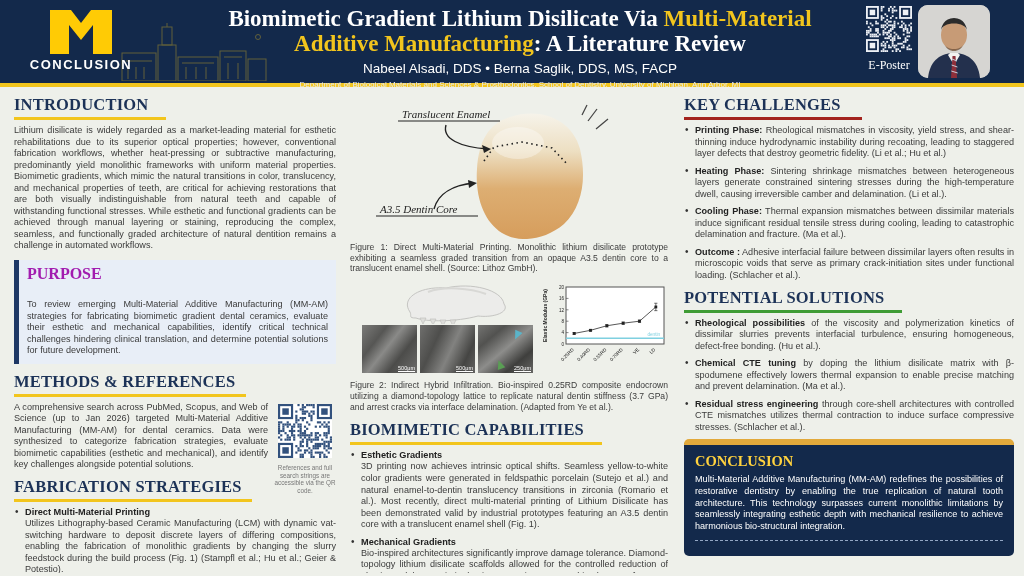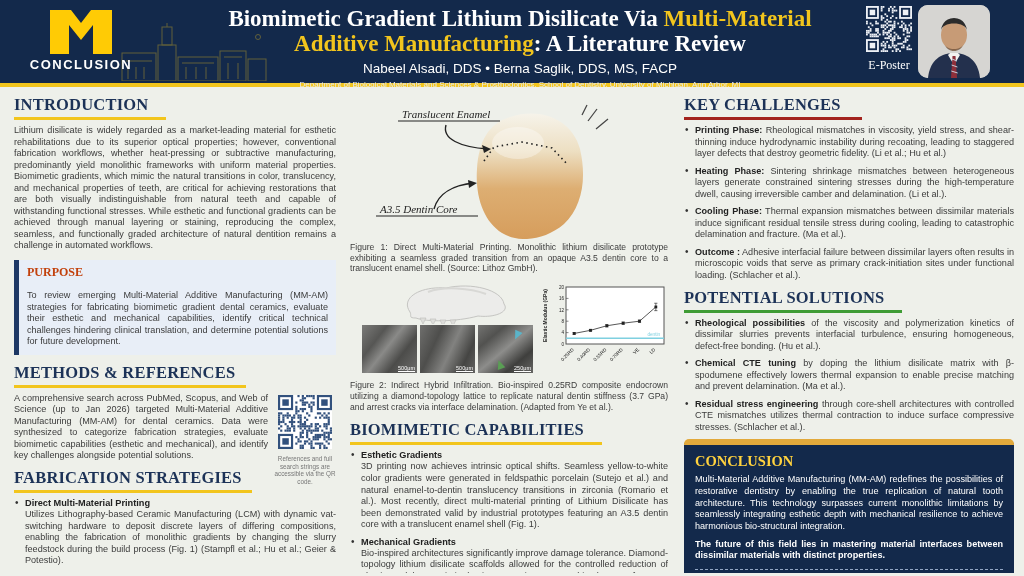--- a/index.html
+++ b/index.html
@@ -35,21 +35,21 @@
   .rule { height:3px; margin:2px 0 5px 0; }
   .rule.gold  { background:#f2c51d; }
   .rule.red   { background:#a3231e; }
   .rule.green { background:#3f9c35; }
 
   .body-txt { font-size:9.1px; line-height:1.27; color:#3b3b3b; text-align:justify; }
 
   .purpose-box { background:#e8eef7; border-left:5px solid #1d3764; padding:5px 8px 7px 8px;
                  margin:8px 0 8px 0; }
   .purpose-box .ph { font-family:"Liberation Serif", serif; font-weight:bold;
-                     color:#c2410c; font-size:12px; margin-bottom:10px; }
+                     color:#a21caf; font-size:16px; margin-bottom:16px; }
 
   .qr-float { float:right; width:62px; margin:2px 0 2px 6px; text-align:center; }
   .qr-caption { font-size:6.3px; color:#777; line-height:1.25; margin-top:2px; }
 
   .bul { position:relative; padding-left:11px; margin:0 0 6px 0; }
   .bul::before { content:"•"; position:absolute; left:1px; top:-1px; color:#333; font-size:10px; }
   .it-t { font-weight:bold; color:#222; font-size:9.2px; margin-bottom:1px; }
   .bul b { color:#222; }
 
   
@@ -687,19 +687,18 @@
 
     <div class="sec-h" style="margin-top:3px">POTENTIAL SOLUTIONS</div>
     <div class="rule green" style="width:218px"></div>
     <p class="bul body-txt"><b>Rheological possibilities</b> <span>of the viscosity and polymerization kinetics of dissimilar slurries prevents interfacial turbulence, ensuring homogeneous, defect-free bonding. (Hu et al.).</span></p>
     <p class="bul body-txt"><b>Chemical CTE tuning</b> <span>by doping the lithium disilicate matrix with β-spodumene effectively lowers thermal expansion to enable precise matching and prevent delamination. (Ma et al.).</span></p>
     <p class="bul body-txt"><b>Residual stress engineering</b> <span>through core-shell architectures with controlled CTE mismatches utilizes thermal contraction to induce surface compressive stresses. (Schlacher et al.).</span></p>
 
     <div class="conclusion-box">
       <div class="ch">CONCLUSION</div>
       <p>Multi-Material Additive Manufacturing (MM-AM) redefines the possibilities of restorative dentistry by enabling the true replication of natural tooth architecture. This technology surpasses current monolithic limitations by seamlessly integrating esthetic depth with mechanical resilience to achieve harmonious bio-structural integration.</p>
-      <p class="p2">The future of this field lies in mastering material interfaces between dissimilar materials with distinct properties.</p>
       <div class="cdiv"></div>
 
     </div>
   </div>
 
 </div>
 
 </body></html>

